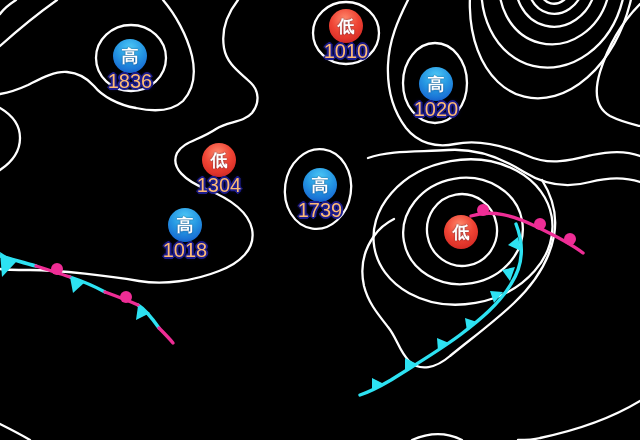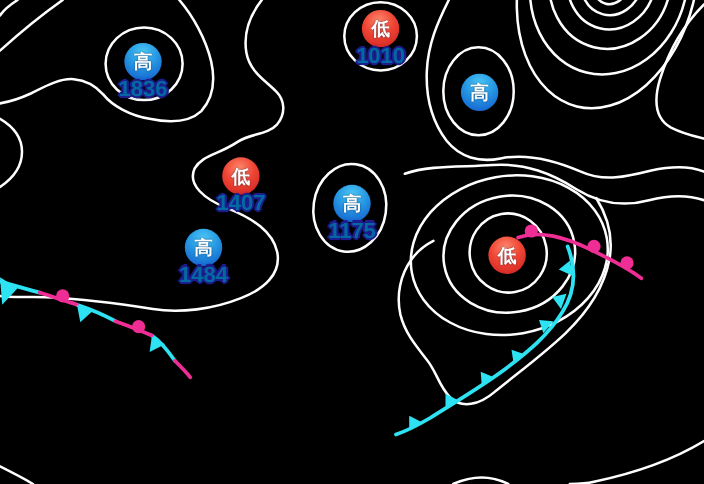--- a/index.html
+++ b/index.html
@@ -21,21 +21,21 @@
     font-size:17px;font-weight:bold;color:#fff;line-height:1;
     text-shadow:0 0 2px rgba(0,0,40,.6);
   }
   .bubble.high{
     background:radial-gradient(circle at 50% 26%, var(--high_top,#4cc8f7) 0%, #2596e2 45%, var(--high_bottom,#1153c9) 100%);
   }
   .bubble.low{
     background:radial-gradient(circle at 46% 30%, var(--low_top,#ff8a6e) 0%, #ef4434 45%, var(--low_bottom,#c81d1d) 100%);
   }
   .pval{
-    margin-top:-3px;font-size:20px;font-weight:bold;color:#0369a1;letter-spacing:0px;
+    margin-top:-3px;font-size:20px;font-weight:normal;color:#fdba74;letter-spacing:0px;
     text-shadow:
       2px 0 0 var(--value_outline,#1d1d8f), -2px 0 0 var(--value_outline,#1d1d8f),
       0 2px 0 var(--value_outline,#1d1d8f), 0 -2px 0 var(--value_outline,#1d1d8f),
       1px 1px 0 var(--value_outline,#1d1d8f), -1px -1px 0 var(--value_outline,#1d1d8f),
       1px -1px 0 var(--value_outline,#1d1d8f), -1px 1px 0 var(--value_outline,#1d1d8f),
       0 0 4px var(--value_outline,#1d1d8f);
   }
 </style>
 </head>
 <body>
@@ -144,41 +144,42 @@
     <div class="bubble low">
       <span>低</span>
     </div>
     <div class="pval">1010</div>
   </div>
 
   <div class="marker" style="left:436px;top:67px">
     <div class="bubble high">
       <span>高</span>
     </div>
+    <div class="pval">1020</div>
   </div>
 
   <div class="marker" style="left:219px;top:143px">
     <div class="bubble low">
       <span>低</span>
     </div>
-    <div class="pval">1407</div>
+    <div class="pval">1304</div>
   </div>
 
   <div class="marker" style="left:320px;top:168px">
     <div class="bubble high">
       <span>高</span>
     </div>
-    <div class="pval">1175</div>
+    <div class="pval">1739</div>
   </div>
 
   <div class="marker" style="left:185px;top:208px">
     <div class="bubble high">
       <span>高</span>
     </div>
-    <div class="pval">1484</div>
+    <div class="pval">1018</div>
   </div>
 
   <div class="marker" style="left:461px;top:215px">
     <div class="bubble low">
       <span>低</span>
     </div>
   </div>
 
 </div>
 

